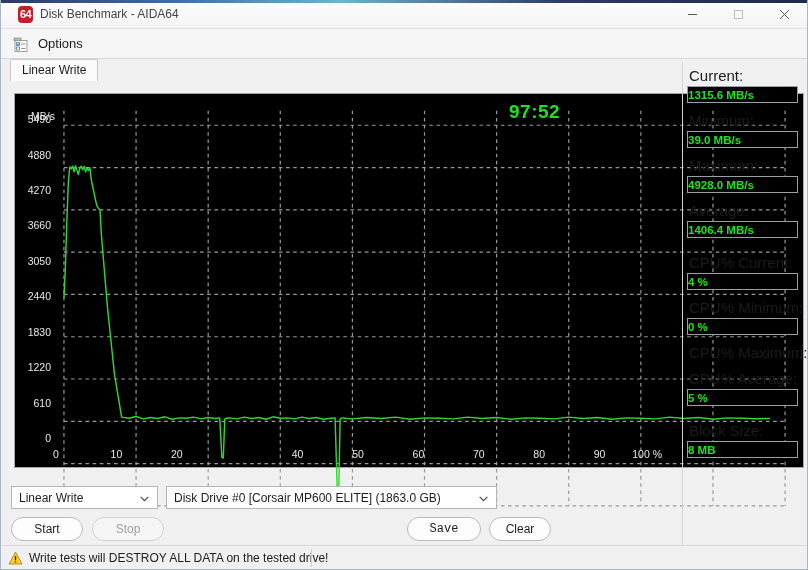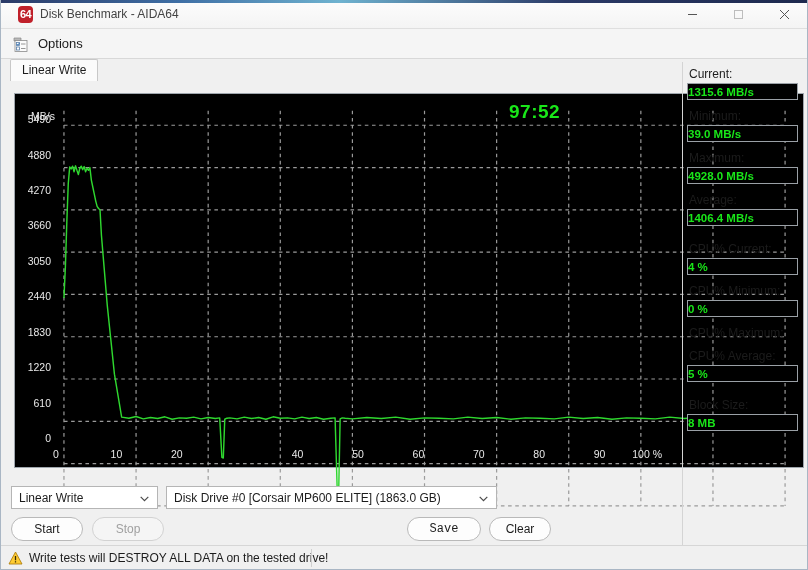--- a/index.html
+++ b/index.html
@@ -122,21 +122,21 @@
   
   #stats {
     position:absolute; left:686px; top:62px; width:122px; bottom:24px;
     padding-top:5px;
   }
   #stats-divider {
     position:absolute; left:681px; top:62px; bottom:24px; width:1px; background:#d4d4d4;
   }
   .stat { margin-bottom:9px; }
   .stat.gap { margin-top:16px; }
-  .stat-label { font-size:12px; color:#1c1c1c; margin-bottom:2px; padding-left:2px; }
+  .stat-label { font-size:15px; color:#1c1c1c; margin-bottom:2px; padding-left:2px; }
   .stat-value {
     height:17px; background:#000; border:1px solid #9aa0a6;
     color:#19e619; font-size:11.5px; font-weight:bold;
     font-family:"Liberation Sans", sans-serif;
     display:flex; align-items:center; 
     width:111px;
   }
 </style>
 </head>
 <body>

